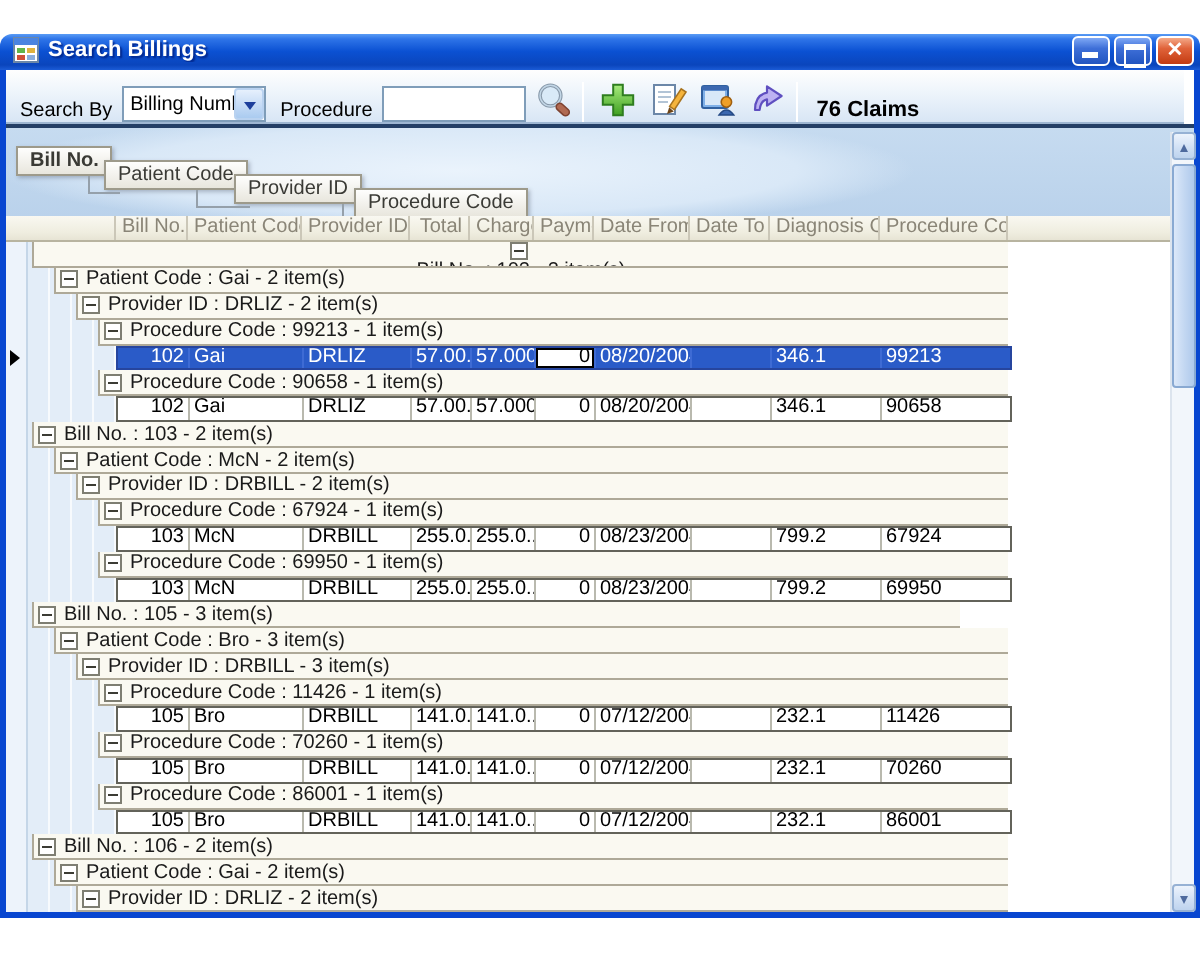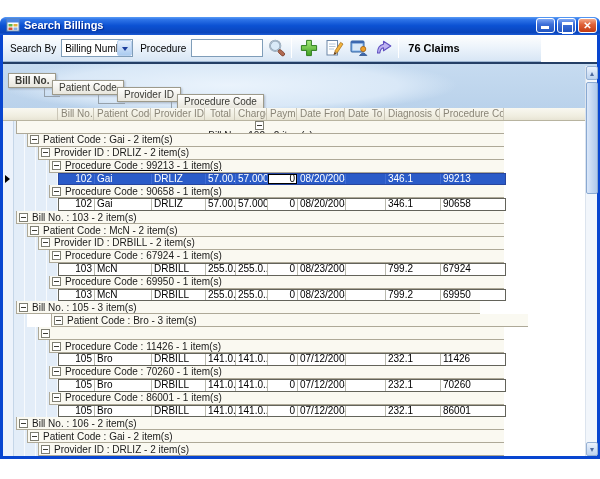--- a/index.html
+++ b/index.html
@@ -21,23 +21,23 @@
   .wbtn.close{background:linear-gradient(180deg,#F4A988 0%,#E0633A 40%,#C33B12 100%);}
   .wbtn.min::after{content:"";position:absolute;left:4px;bottom:3px;width:8px;height:3px;background:#fff;}
   .wbtn.max::after{content:"";position:absolute;left:4px;top:3px;width:9px;height:8px;
     border:1px solid #fff;border-top-width:3px;}
   .wbtn.close::after{content:"\2715";position:absolute;left:0;top:0;right:0;bottom:0;
     color:#fff;font-size:10px;font-weight:bold;text-align:center;line-height:13px;}
 
   .content{position:relative;width:594px;height:421px;background:#fff;}
 
   
-  .toolbar{position:absolute;left:0;top:0;width:538px;height:27px;
+  .toolbar{position:absolute;left:0;top:0;width:589px;height:27px;
     background:linear-gradient(180deg,#FEFEFE 0%,#EDF4FB 45%,#D8E6F5 100%);
-    border-bottom:1px solid #9EB6D2;display:flex;align-items:center;font-size:10px;color:#000;}
+    border-bottom:1px solid #9EB6D2;display:flex;align-items:flex-end;font-size:10px;color:#000;}
   .tlabel{margin-left:7px;flex:none;}
   .combo{margin-left:5px;width:72px;height:18px;background:#fff;border:1px solid #7F9DB9;
     display:flex;align-items:center;flex:none;}
   .combo .val{flex:1;padding-left:3px;font-size:10px;white-space:nowrap;overflow:hidden;}
   .combo .arrow{width:15px;height:16px;flex:none;border:1px solid #B9D2F0;border-radius:2px;
     background:linear-gradient(180deg,#E6F0FD 0%,#C2D9F5 60%,#AACBF0 100%);position:relative;}
   .combo .arrow::after{content:"";position:absolute;left:4px;top:6px;border-left:3px solid transparent;
     border-right:3px solid transparent;border-top:4px solid #1C3E9C;}
   .tinput{margin-left:5px;width:72px;height:18px;border:1px solid #7F9DB9;background:#fff;
     font-family:"Liberation Sans",sans-serif;font-size:10px;padding:0 3px;flex:none;}
@@ -220,21 +220,21 @@
           </div>
           <div class="grow" style="height: 12.9px;">
             <div class="gutter" style="width: 24px;"></div>
             <div class="band" style="width: 466px;">
               <div class="cbox"></div>
               <div class="glabel">Provider ID : DRLIZ - 2 item(s)</div>
             </div>
           </div>
           <div class="grow" style="height: 12.9px;">
             <div class="gutter" style="width: 35px;"></div>
-            <div class="band" style="width: 455px; text-decoration: underline;">
+            <div class="band" style="width: 455px;">
               <div class="cbox"></div>
               <div class="glabel">Procedure Code : 99213 - 1 item(s)</div>
             </div>
           </div>
           <div class="grow" style="height: 12.9px;">
             <div class="gutter" style="width: 44px;"></div>
             <div class="drow sel">
               <div class="dcell" style="width: 36px; text-align: right;">102</div>
               <div class="dcell" style="width: 57px; text-align: left;">Gai</div>
               <div class="dcell" style="width: 54px; text-align: left;">DRLIZ</div>
@@ -334,31 +334,32 @@
               <div class="dcell" style="width: 64px; text-align: left;">69950</div>
             </div>
           </div>
           <div class="grow" style="height: 12.9px;">
             <div class="gutter" style="width: 2px;"></div>
             <div class="band" style="width: 464px;">
               <div class="cbox"></div>
               <div class="glabel">Bill No. : 105 - 3 item(s)</div>
             </div>
           </div>
-          <div class="grow" style="height: 12.9px; gap: 24px;">
+          <div class="grow" style="height: 12.9px;">
             <div class="gutter" style="width: 13px;"></div>
             <div class="band" style="width: 477px;">
               <div class="cbox"></div>
               <div class="glabel">Patient Code : Bro - 3 item(s)</div>
             </div>
           </div>
           <div class="grow" style="height: 12.9px;">
             <div class="gutter" style="width: 24px;"></div>
             <div class="band" style="width: 466px;">
               <div class="cbox"></div>
+              <div class="glabel">Provider ID : DRBILL - 3 item(s)</div>
             </div>
           </div>
           <div class="grow" style="height: 12.9px;">
             <div class="gutter" style="width: 35px;"></div>
             <div class="band" style="width: 455px;">
               <div class="cbox"></div>
               <div class="glabel">Procedure Code : 11426 - 1 item(s)</div>
             </div>
           </div>
           <div class="grow" style="height: 12.9px;">

